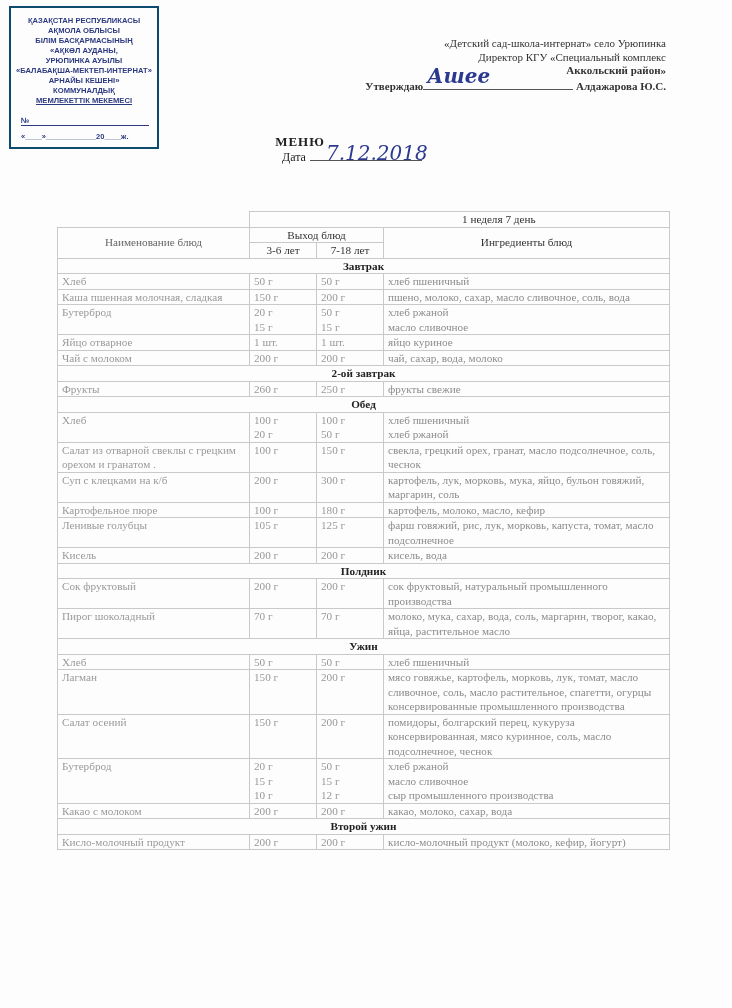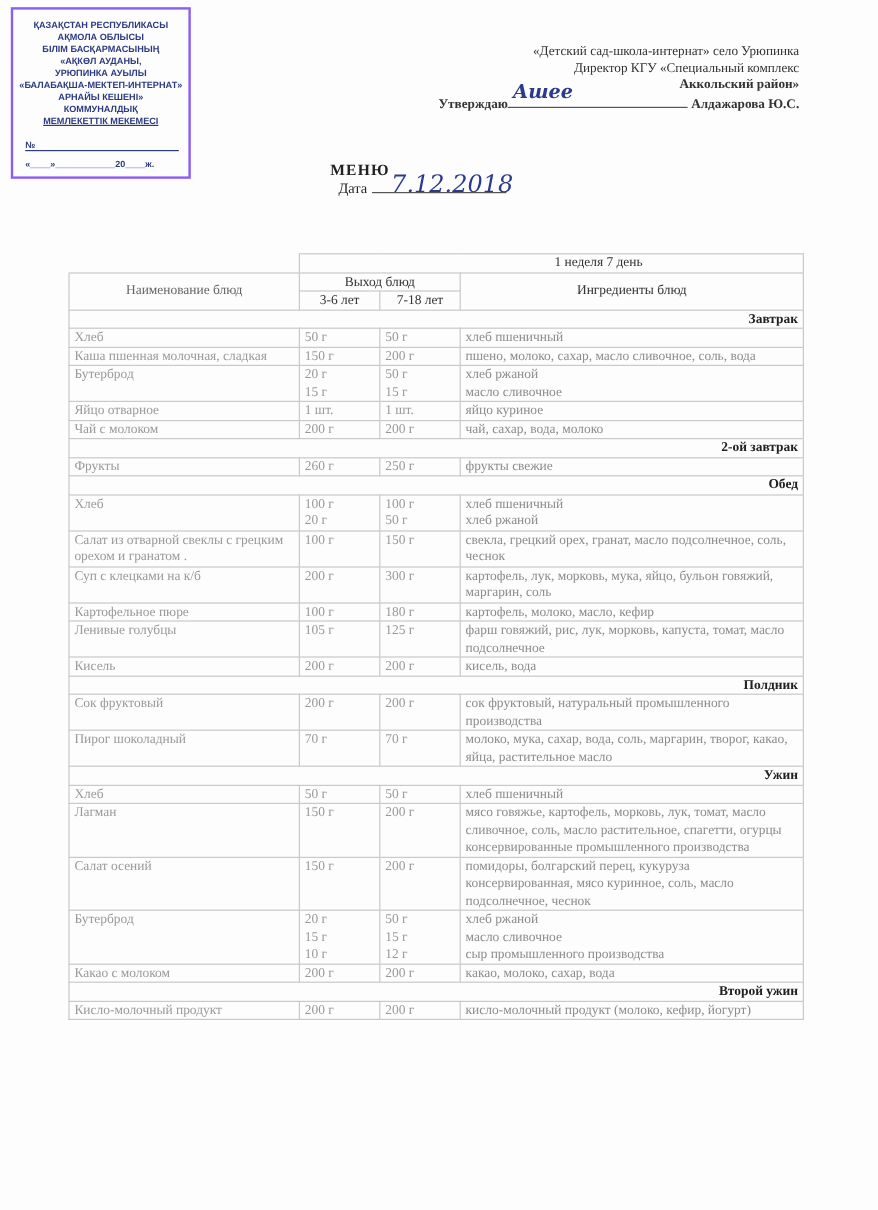--- a/index.html
+++ b/index.html
@@ -1,41 +1,41 @@
 <!DOCTYPE html>
 <html><head>
 <meta charset="utf-8">
 <style>
   html,body{margin:0;padding:0;}
   body{width:732px;height:1008px;background:#fdfdfd;position:relative;overflow:hidden;
        font-family:"Liberation Serif","DejaVu Serif",serif;color:#222;}
-  .stamp{position:absolute;left:9px;top:6px;width:150px;height:143px;border:2px solid #8b5cf6;
+  .stamp{position:absolute;left:9px;top:6px;width:150px;height:143px;border:2px solid #0c4a6e;
          color:#2c3a80;font-family:"Liberation Sans","DejaVu Sans",sans-serif;font-size:7.6px;
          font-weight:bold;text-align:center;line-height:10px;padding-top:8px;box-sizing:border-box;}
   .stamp .l{display:block;white-space:nowrap;}
   .stamp .ul{text-decoration:underline;}
   .stamp .blank{position:absolute;left:10px;right:8px;text-align:left;font-size:7.5px;}
   .stamp .b1{top:108px;border-bottom:1px solid #2c3a80;height:9px;}
   .stamp .b2{top:124px;}
   .approve{position:absolute;right:66px;top:37px;text-align:right;font-size:11px;line-height:13.5px;color:#333;}
   .approve .bold{font-weight:bold;}
   .sigline{display:inline-block;width:150px;border-bottom:1px solid #555;position:relative;height:11px;vertical-align:baseline;}
-  .signature{position:absolute;left:4px;top:-8px;font-family:"DejaVu Serif",serif;font-style:italic;font-size:16px;color:#2b3a8f;}
+  .signature{position:absolute;left:4px;top:-8px;font-family:"DejaVu Serif",serif;font-style:italic;font-size:20px;color:#2b3a8f;}
   .title{position:absolute;left:0;width:600px;top:134px;text-align:center;font-size:13px;font-weight:bold;letter-spacing:1px;}
   .date{position:absolute;left:282px;top:147px;font-size:12px;}
   .date .line{display:inline-block;width:112px;border-bottom:1px solid #555;margin-left:4px;position:relative;height:13px;vertical-align:baseline;}
   .date .hand{position:absolute;left:16px;top:-6px;font-family:"DejaVu Serif",serif;font-style:italic;font-size:20px;color:#2b3a8f;}
   table{position:absolute;left:57px;top:170px;width:613px;border-collapse:collapse;font-size:11.2px;margin-top:41px;}
   td,th{border:1px solid #c9c9c9;padding:0 4px;vertical-align:top;line-height:14.5px;font-weight:normal;}
   .c1{width:183px;color:#9a9a9a;}
   .c2{width:58px;color:#999;}
   .c3{width:58px;color:#999;}
   .c4{color:#8c8c8c;}
   .hdr{color:#333;text-align:center;vertical-align:middle;}
-  .sec td{text-align:right;font-weight:bold;color:#222;height:14px;}
+  .sec td{text-align:center;font-weight:bold;color:#222;height:14px;}
   .bl{display:block;}
 </style>
 </head>
 <body>
 
 <div class="stamp">
   <span class="l">ҚАЗАҚСТАН РЕСПУБЛИКАСЫ</span>
   <span class="l">АҚМОЛА ОБЛЫСЫ</span>
   <span class="l">БІЛІМ БАСҚАРМАСЫНЫҢ</span>
   <span class="l">«АҚКӨЛ АУДАНЫ,</span>

